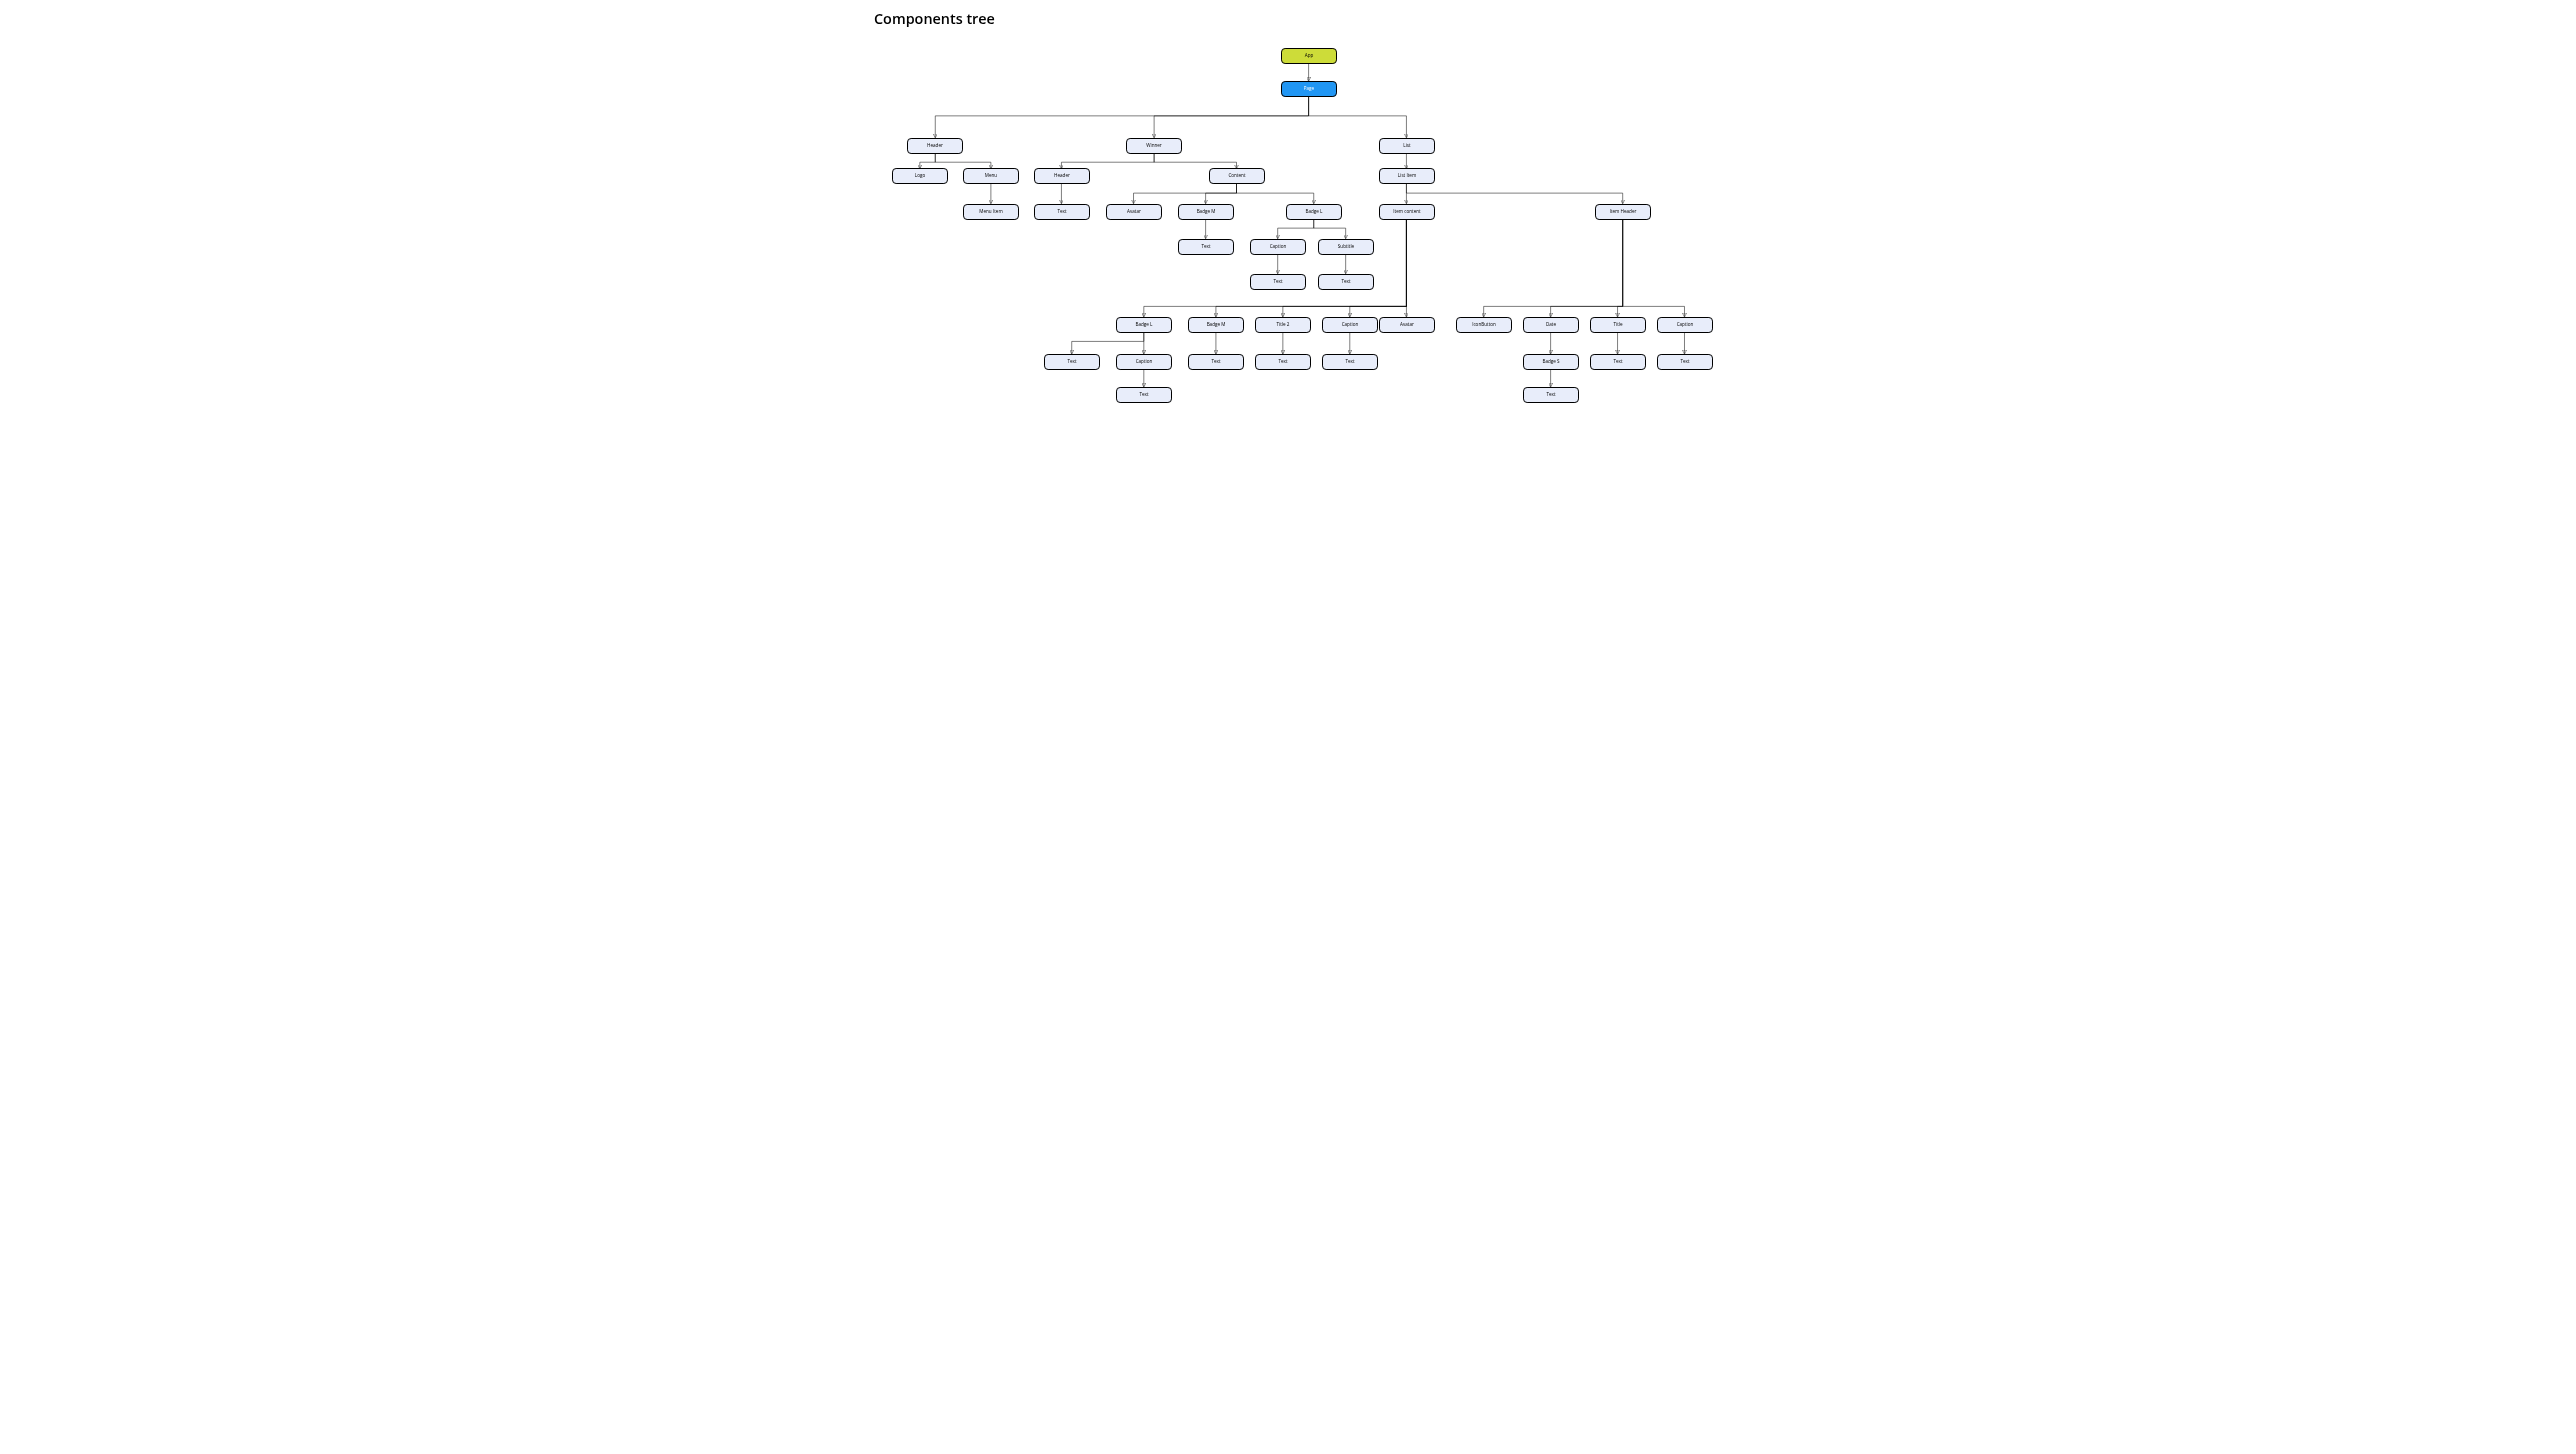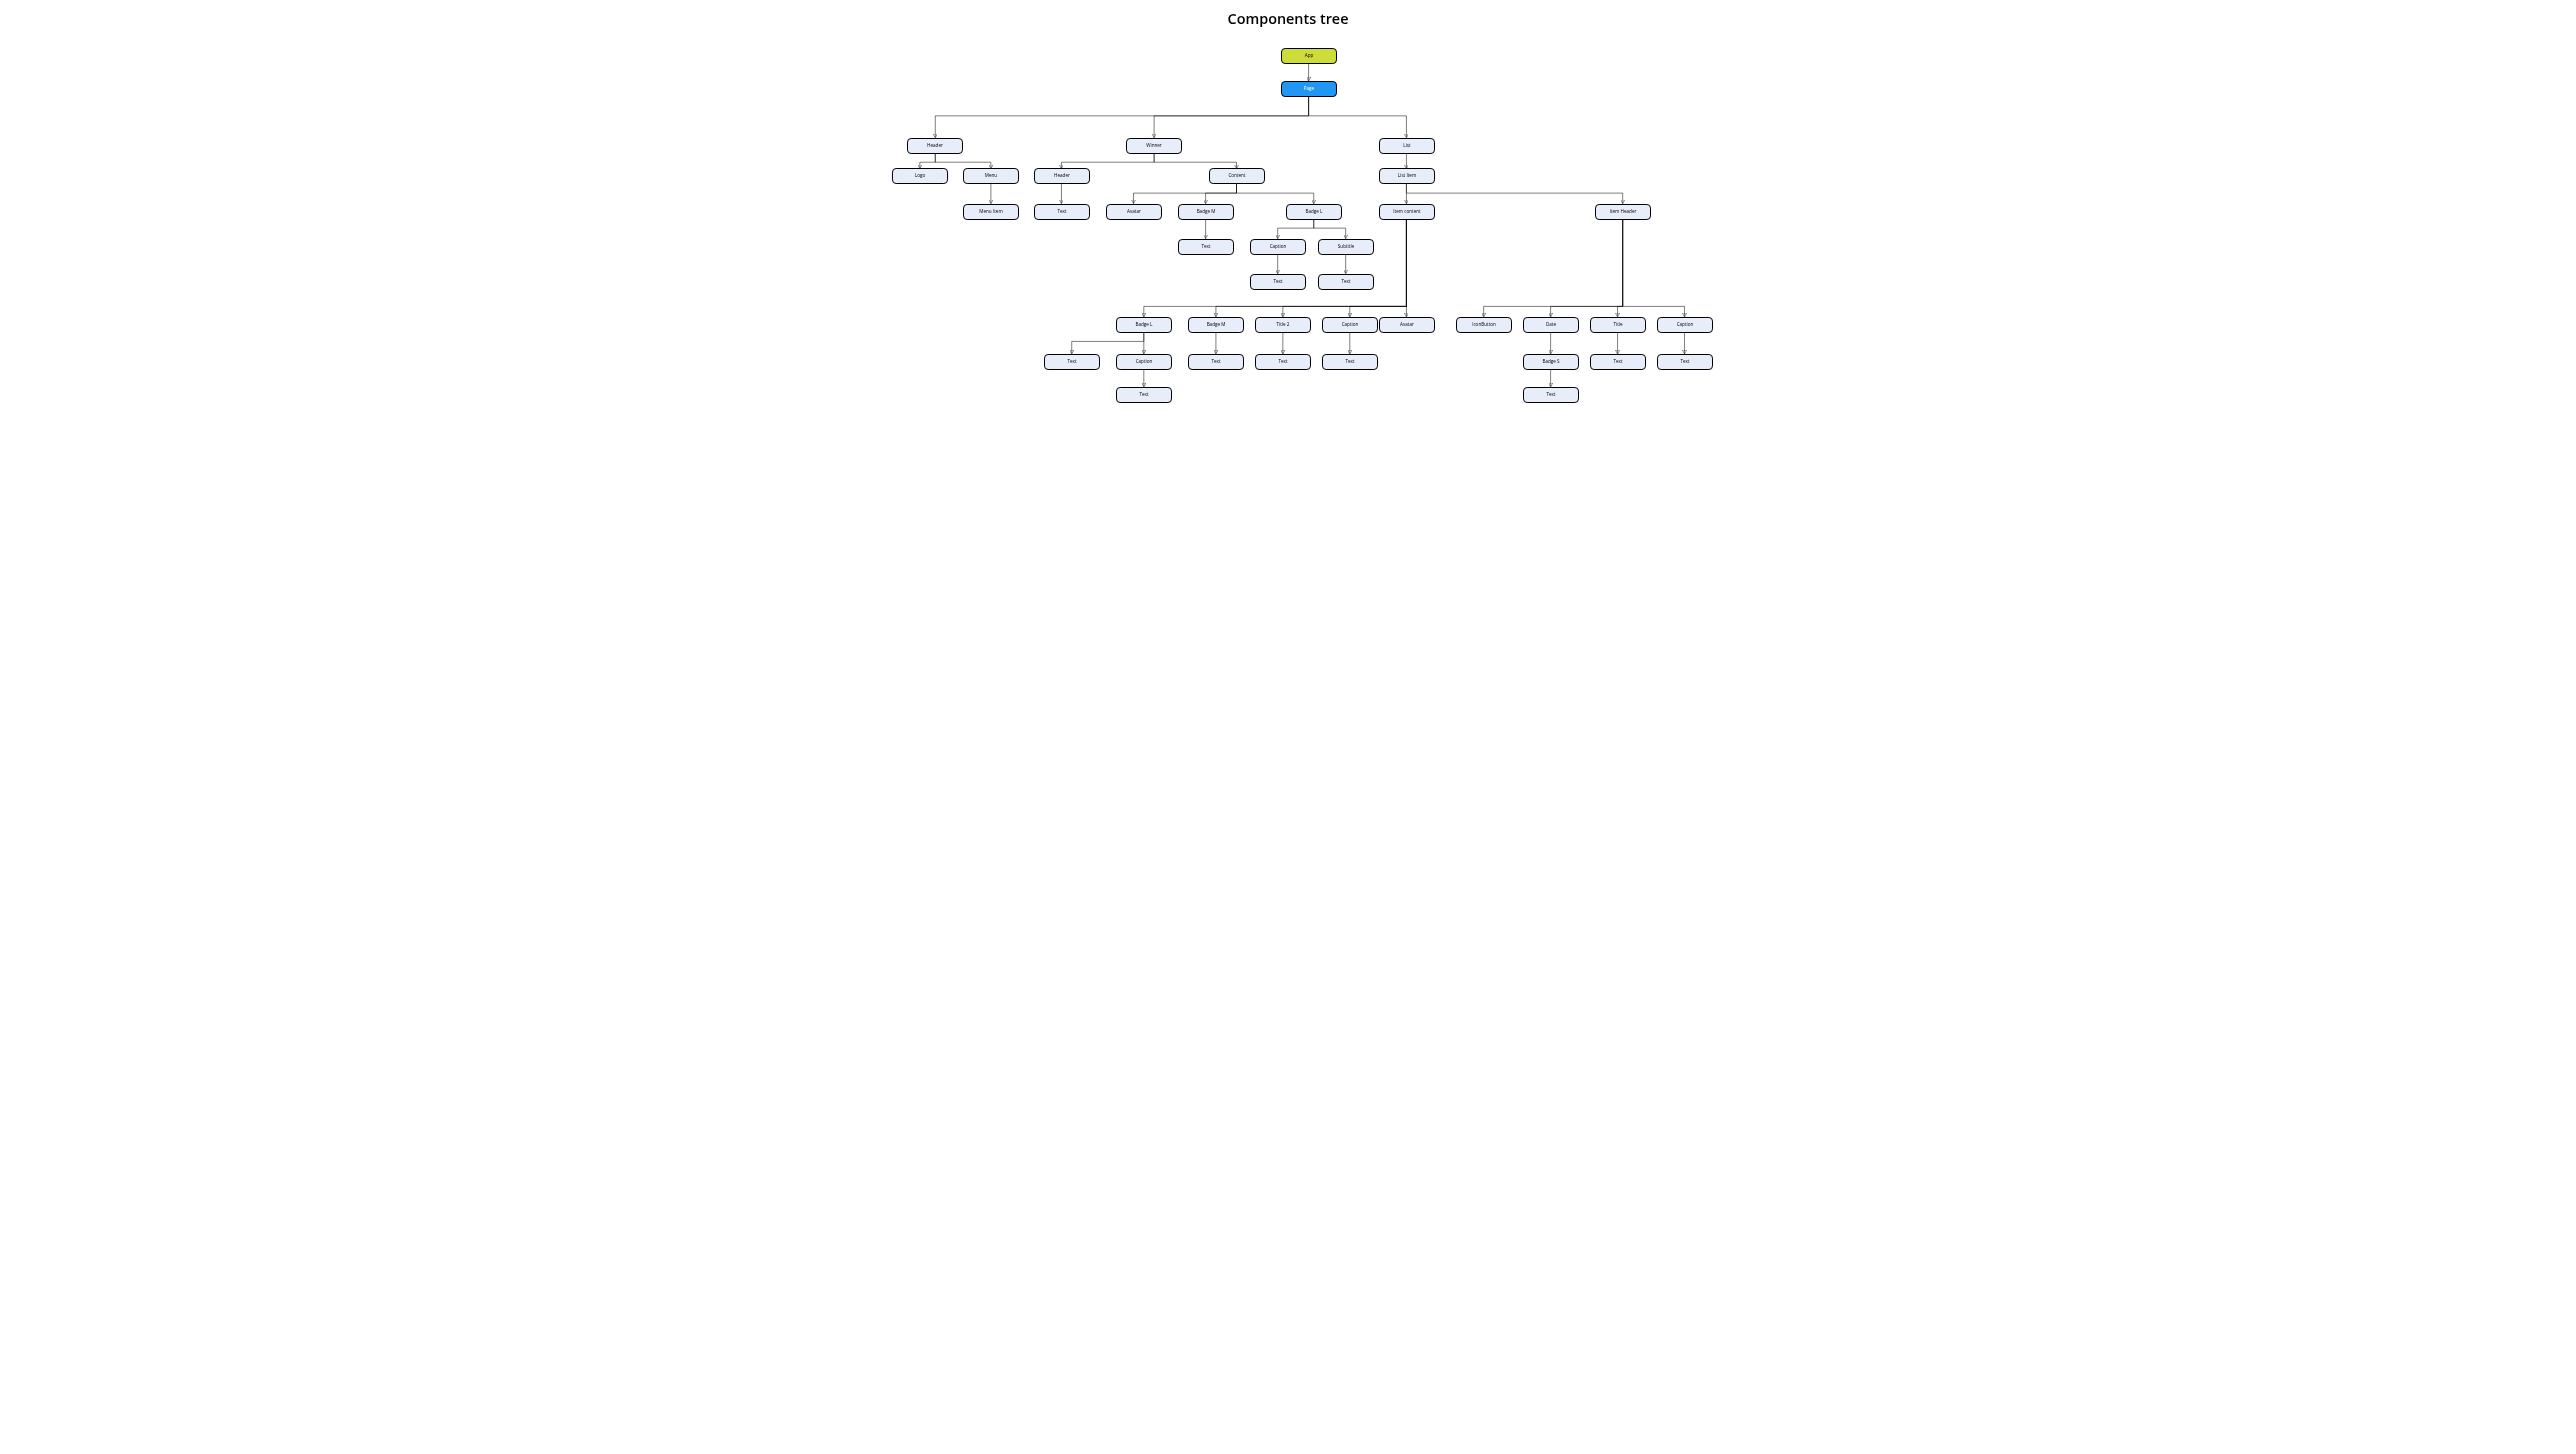--- a/index.html
+++ b/index.html
@@ -12,21 +12,21 @@
     position: relative;
     width: 828px;
     height: 413px;
     margin: 0 auto;
   }
   .title {
     position: absolute;
     left: 0;
     right: 0;
     top: 9.3px;
-    text-align: center;
+    text-align: left;
     font-size: 14.4px;
     font-weight: 600;
     color: #000;
   }
   .node {
     position: absolute;
     width: 56px;
     height: 15.5px;
     border: 0.5px solid #000;
     border-radius: 4.1px;

